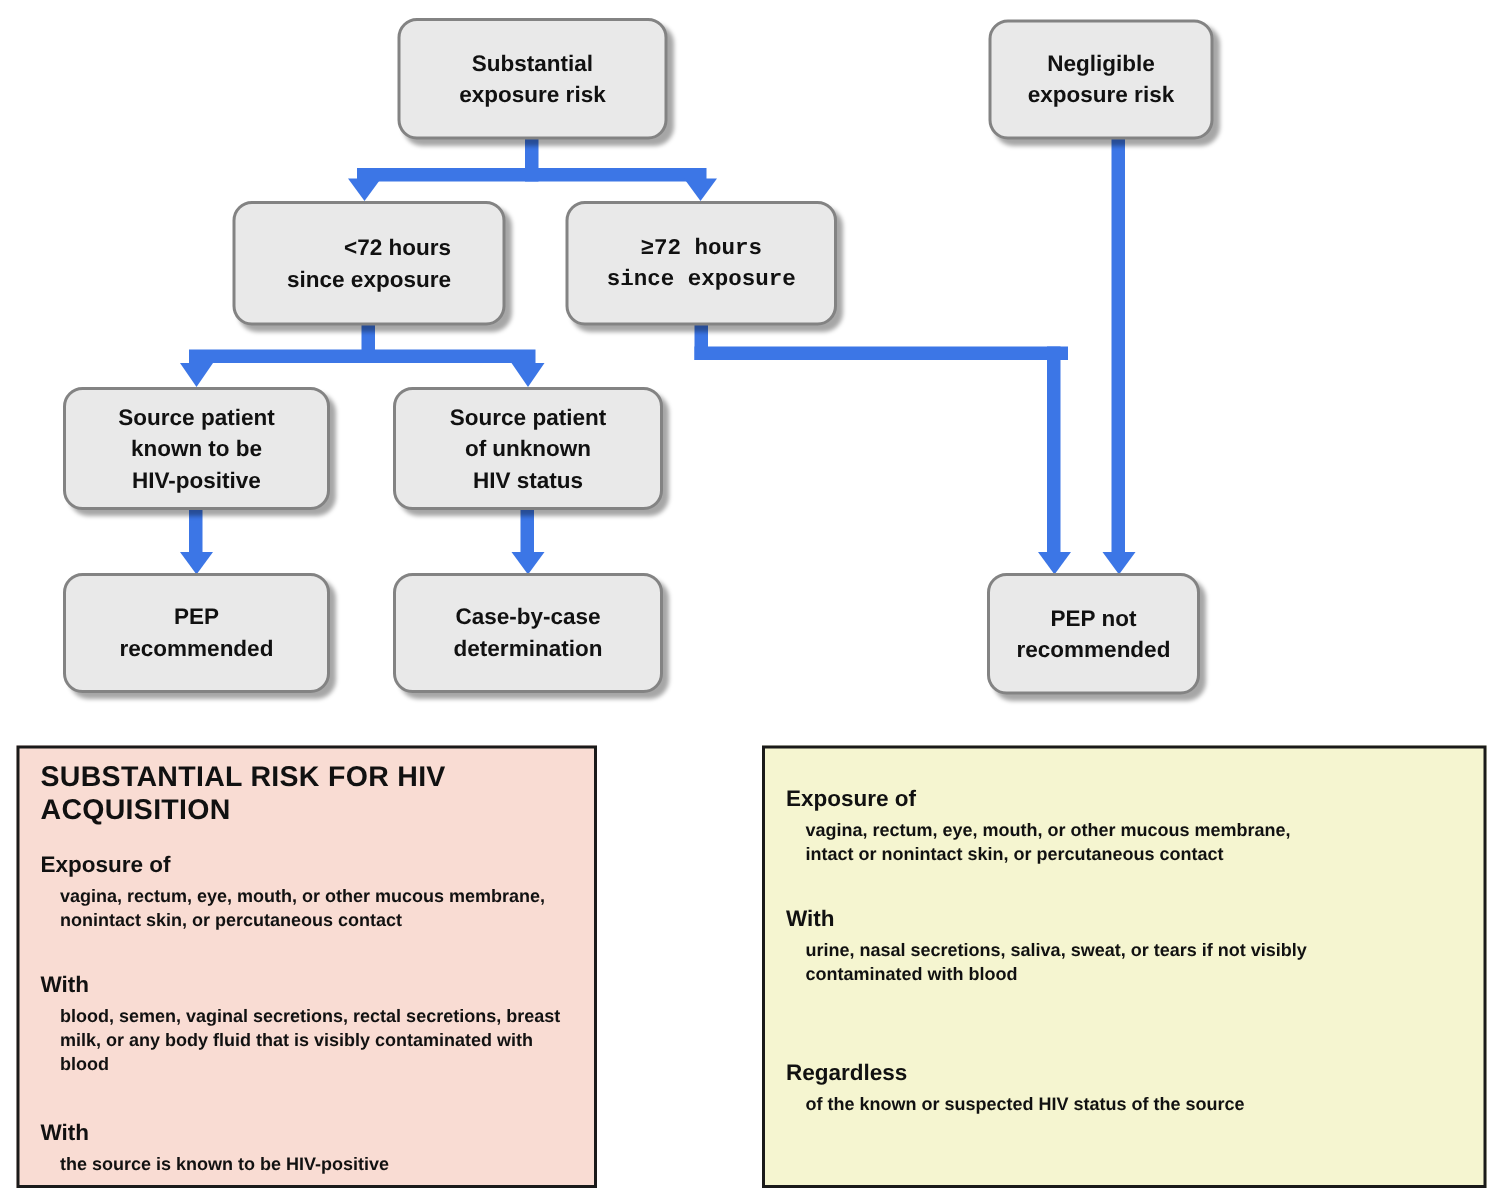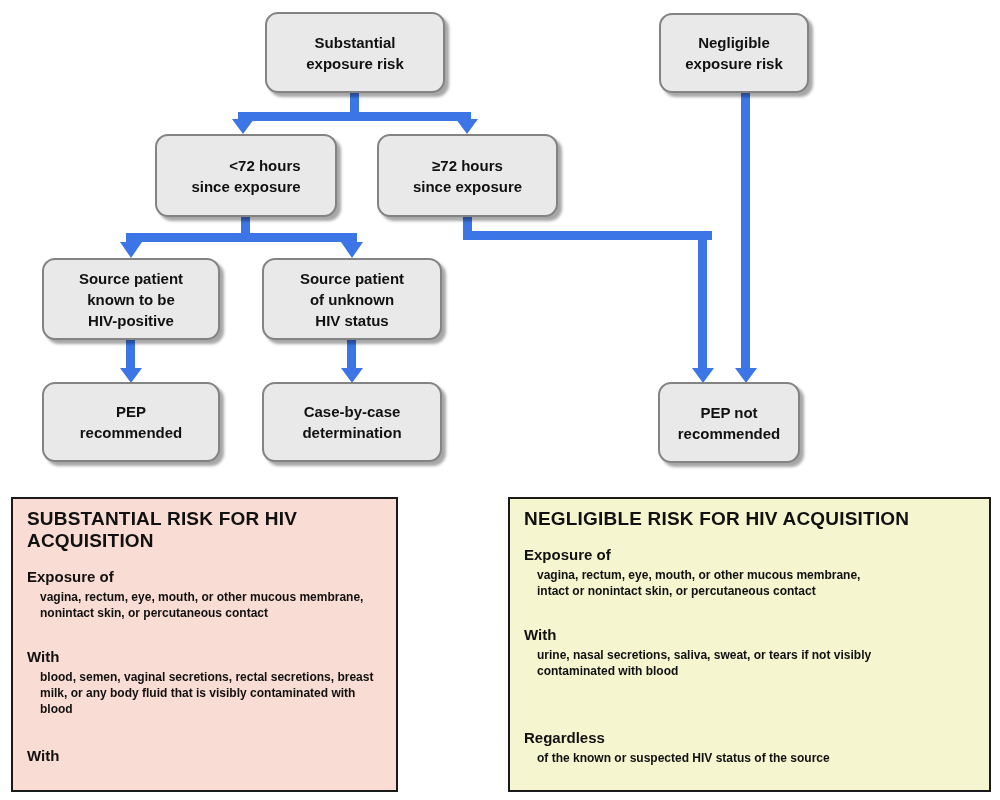--- a/index.html
+++ b/index.html
@@ -24,21 +24,21 @@
     border:2px solid var(--node-border);
     border-radius:13px;
     box-shadow:4px 4px 3px rgba(0,0,0,0.35);
     display:flex;align-items:center;justify-content:center;
     text-align:center;font-weight:bold;font-size:15px;line-height:21px;
   }
   .node-label{white-space:pre-line;}
   .n-substantial   {left:265px;top:12px; width:180px;height:81px;}
   .n-negligible    {left:659px;top:13px; width:150px;height:80px;}
   .n-lt72          {left:155px;top:134px;width:182px;height:83px;text-align:right;}
-  .n-ge72          {left:377px;top:134px;width:181px;height:83px;}
+  .n-ge72          {left:377px;top:134px;width:181px;height:83px;font-family:Liberation Mono, monospace;}
   .n-src-known     {left:42px; top:258px;width:178px;height:82px;}
   .n-src-unknown   {left:262px;top:258px;width:180px;height:82px;}
   .n-pep-rec       {left:42px; top:382px;width:178px;height:80px;}
   .n-case          {left:262px;top:382px;width:180px;height:80px;}
   .n-pep-not       {left:658px;top:382px;width:142px;height:81px;}
 
   
   .line{position:absolute;background:var(--connector-blue);}
   .arrow{
     position:absolute;width:0;height:0;
@@ -155,25 +155,25 @@
 nonintact skin, or percutaneous contact</div>
     </div>
     <div class="sect">
       <div class="sect-heading">With</div>
       <div class="sect-body">blood, semen, vaginal secretions, rectal secretions, breast
 milk, or any body fluid that is visibly contaminated with
 blood</div>
     </div>
     <div class="sect sect-last">
       <div class="sect-heading">With</div>
+      <div class="sect-body">the source is known to be HIV-positive</div>
     </div>
   </section>
 
   <section class="panel panel-negligible">
-    <h2 class="panel-title">NEGLIGIBLE RISK FOR HIV ACQUISITION</h2>
     <div class="sect sect-first">
       <div class="sect-heading">Exposure of</div>
       <div class="sect-body">vagina, rectum, eye, mouth, or other mucous membrane,
 intact or nonintact skin, or percutaneous contact</div>
     </div>
     <div class="sect">
       <div class="sect-heading">With</div>
       <div class="sect-body">urine, nasal secretions, saliva, sweat, or tears if not visibly
 contaminated with blood</div>
     </div>

